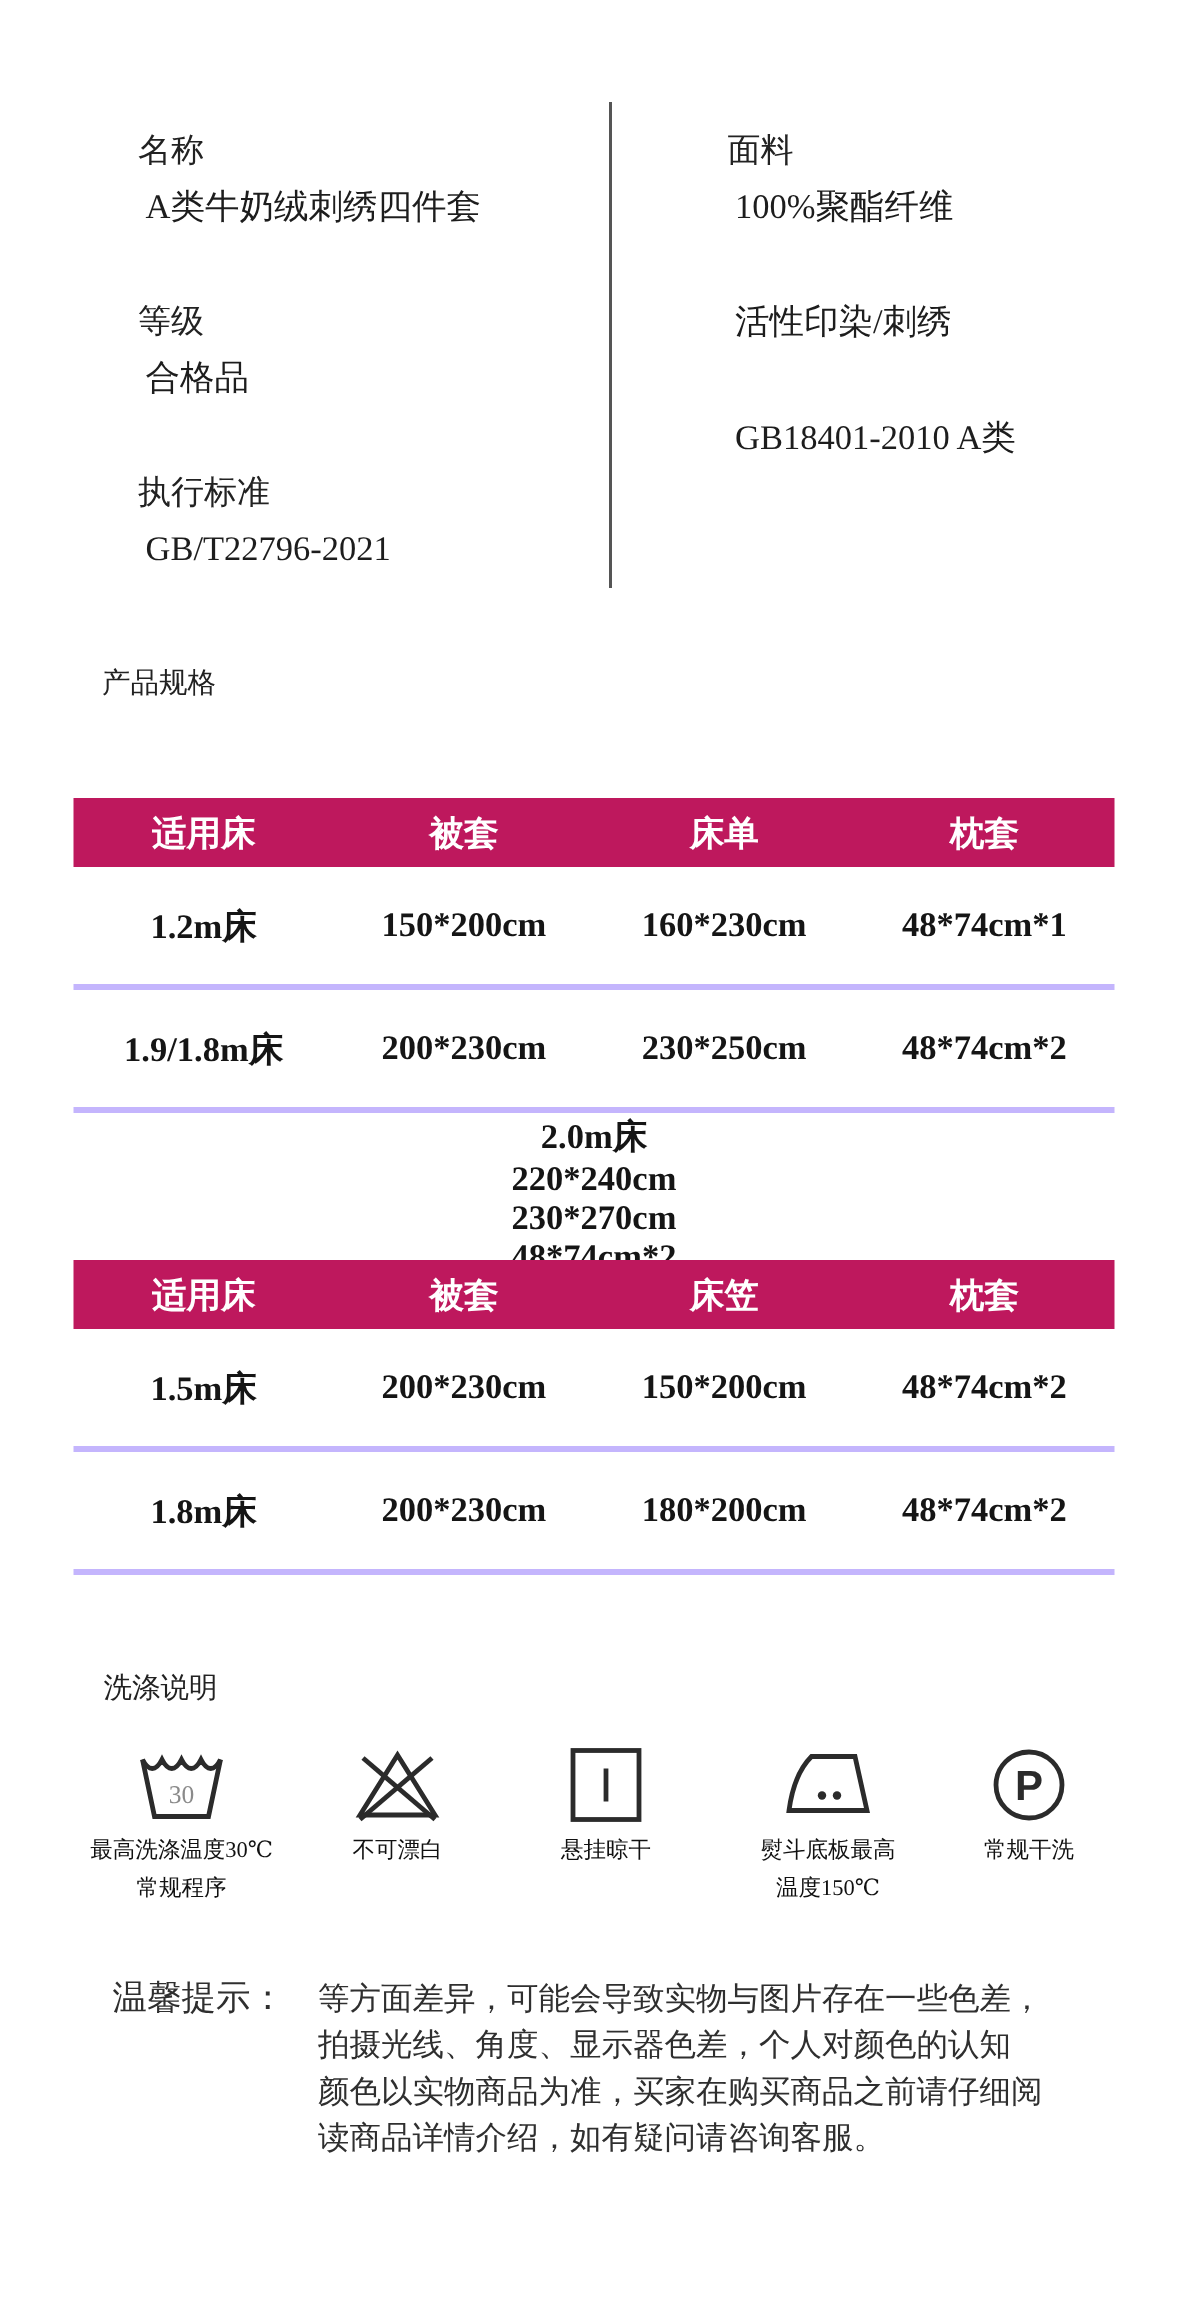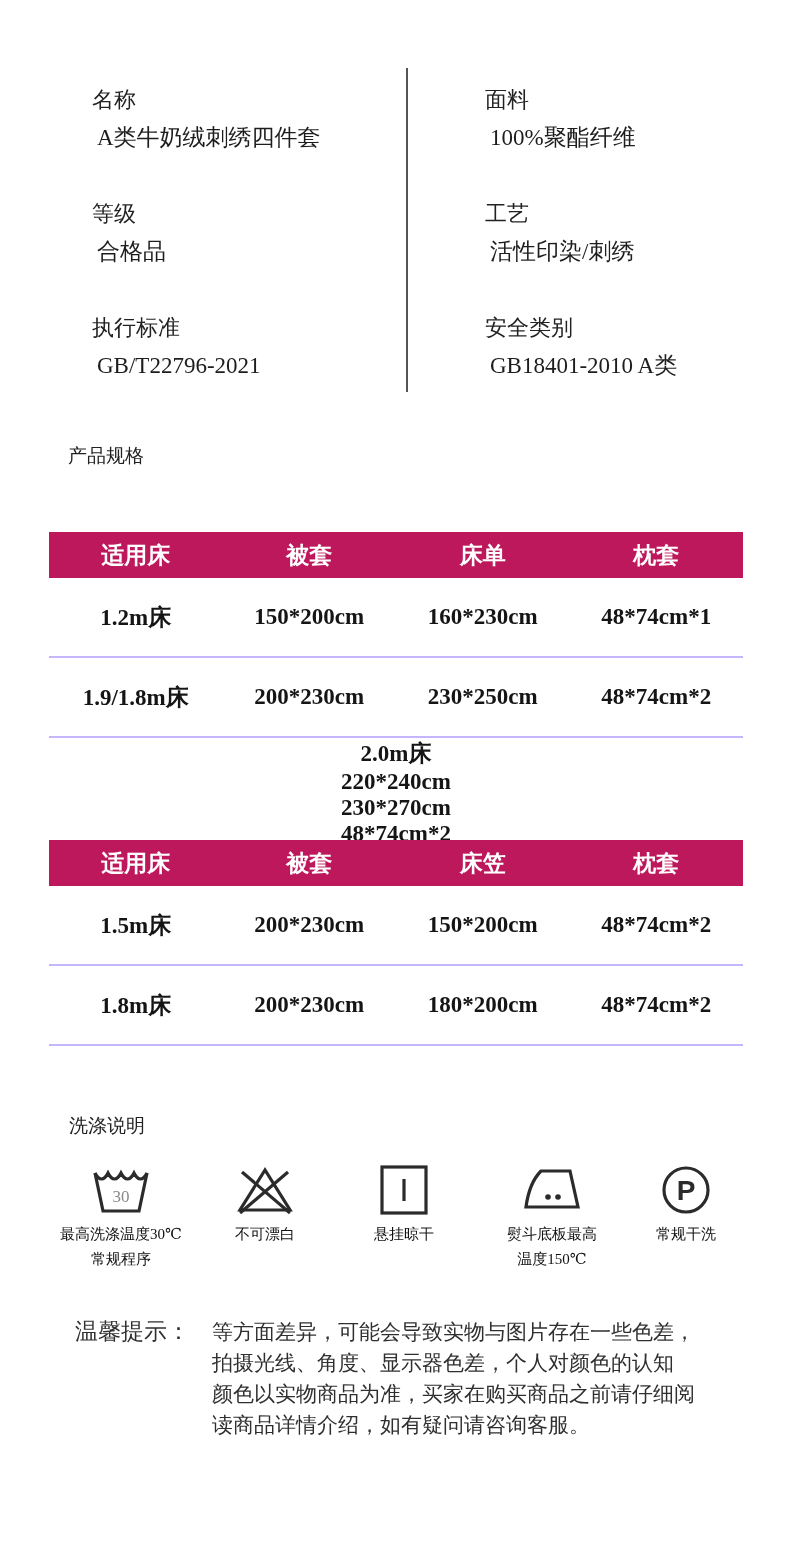--- a/index.html
+++ b/index.html
@@ -19,21 +19,21 @@
   .sec-title{position:absolute;margin:0;font-weight:400;font-size:19px;line-height:30px;color:#222;}
   .spec-title{left:68px;top:441px;}
   .wash-title{left:69px;top:1111px;}
 
   
   .spec-table{position:absolute;left:49px;width:694px;}
   .t1{top:532px;}
   .t2{top:840px;}
   .thead{display:flex;height:46px;background:#be185d;}
   .thead .cell{flex:1;display:flex;align-items:center;justify-content:center;color:#ffffff;font-size:23px;font-weight:700;}
-  .trow{display:flex;height:78px;border-bottom:2px solid #c4b5fd;}
+  .trow{display:flex;height:78px;border-bottom:4px solid #c4b5fd;}
   .trow.no-border{border-bottom:none;flex-direction:column;}
   .trow .cell{flex:1;display:flex;align-items:center;justify-content:center;font-size:23px;font-weight:700;color:#151515;}
 
   
   .wash-col{position:absolute;top:1162px;width:170px;display:flex;flex-direction:column;align-items:center;}
   .wash-col .icon-box{height:56px;display:flex;align-items:center;justify-content:center;}
   .wash-col svg{display:block;}
   .wash-label{margin-top:8px;font-size:15px;line-height:17px;text-align:center;color:#111;}
   .wc1{left:36px;} .wc2{left:180px;} .wc3{left:319px;justify-content:space-between;} .wc4{left:467px;} .wc5{left:601px;}
 
@@ -63,25 +63,23 @@
         <div class="info-value">GB/T22796-2021</div>
       </div>
     </div>
 
     <div class="info-col right">
       <div class="info-group">
         <div class="info-label">面料</div>
         <div class="info-value">100%聚酯纤维</div>
       </div>
       <div class="info-group">
-        <div class="info-label">工艺</div>
         <div class="info-value">活性印染/刺绣</div>
       </div>
       <div class="info-group">
-        <div class="info-label">安全类别</div>
         <div class="info-value">GB18401-2010 A类</div>
       </div>
     </div>
   </section>
 
   <h2 class="sec-title spec-title">产品规格</h2>
 
   <div class="spec-table t1">
     <div class="thead">
       <div class="cell">适用床</div>

